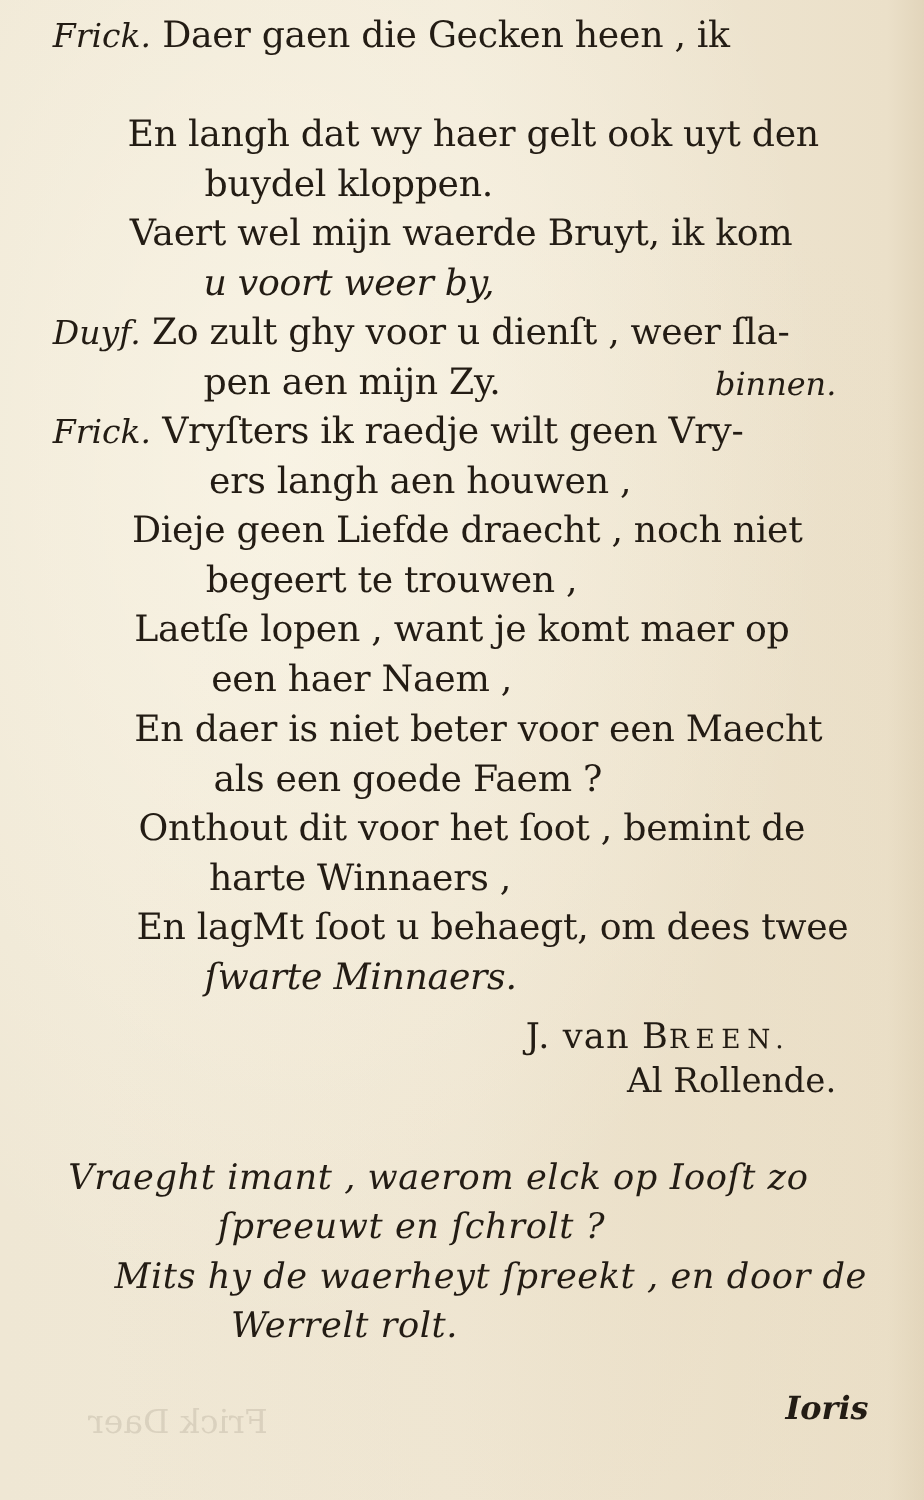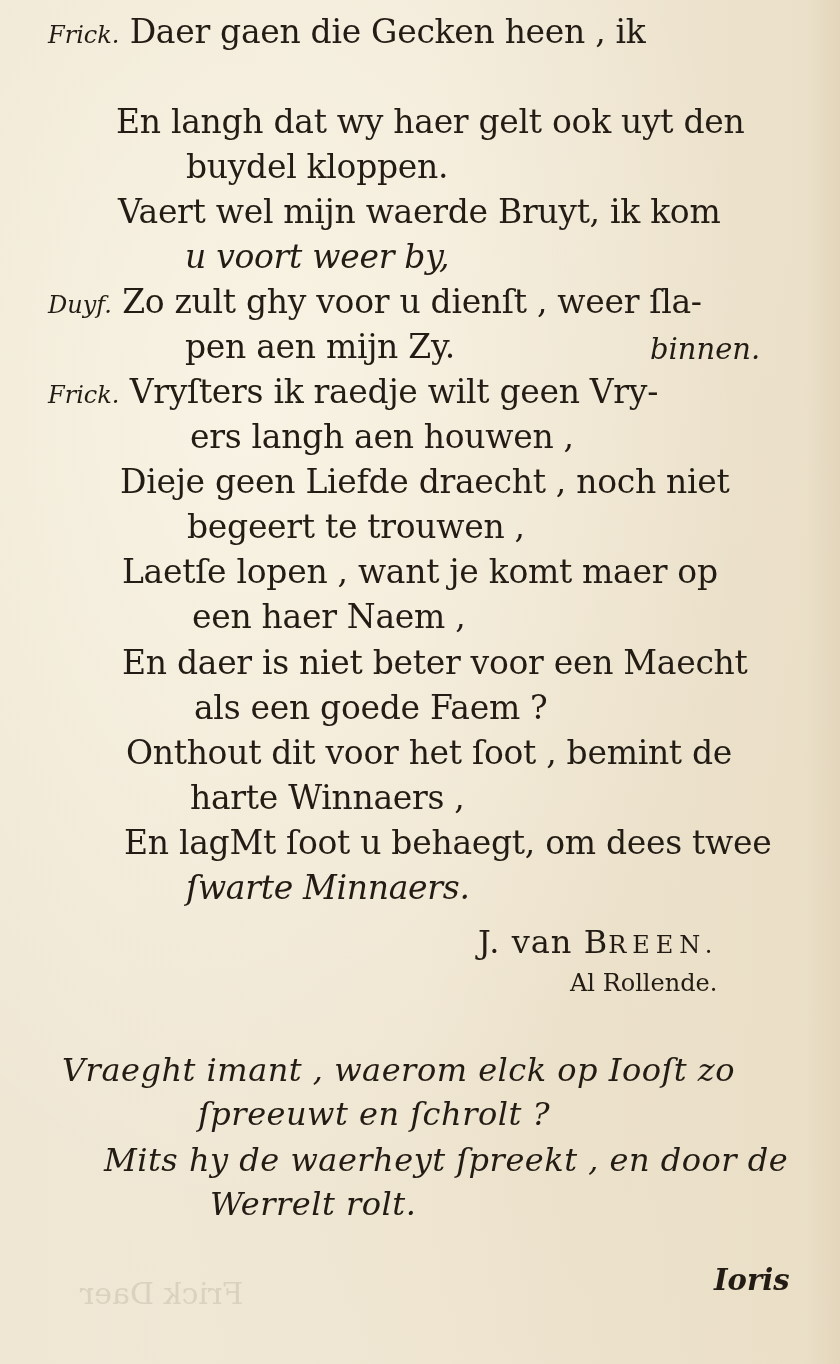--- a/index.html
+++ b/index.html
@@ -24,40 +24,40 @@
       position: absolute;
       white-space: nowrap;
       font-size: 33px;
       line-height: 40px;
       letter-spacing: -0.3px;
     }
     .speaker, .ital {
       font-style: italic;
     }
     .speaker {
-      font-size: 24px;
+      font-size: 30px;
       letter-spacing: 0;
       margin-top: 40px;
     }
     .stage {
       position: absolute;
       font-style: italic;
       font-size: 29px;
       line-height: 40px;
     }
     .sig-name {
       position: absolute;
       font-size: 32px;
       line-height: 40px;
       letter-spacing: 1px;
     }
     .sig-name .sc { font-size: 24px; letter-spacing: 6px; }
     .sig-motto {
       position: absolute;
-      font-size: 24px;
+      font-size: 31px;
       line-height: 30px;
       text-align: center;
     }
     .epigram {
       position: absolute;
       font-style: italic;
       font-size: 32px;
       line-height: 40px;
       white-space: nowrap;
       letter-spacing: 0.5px;

